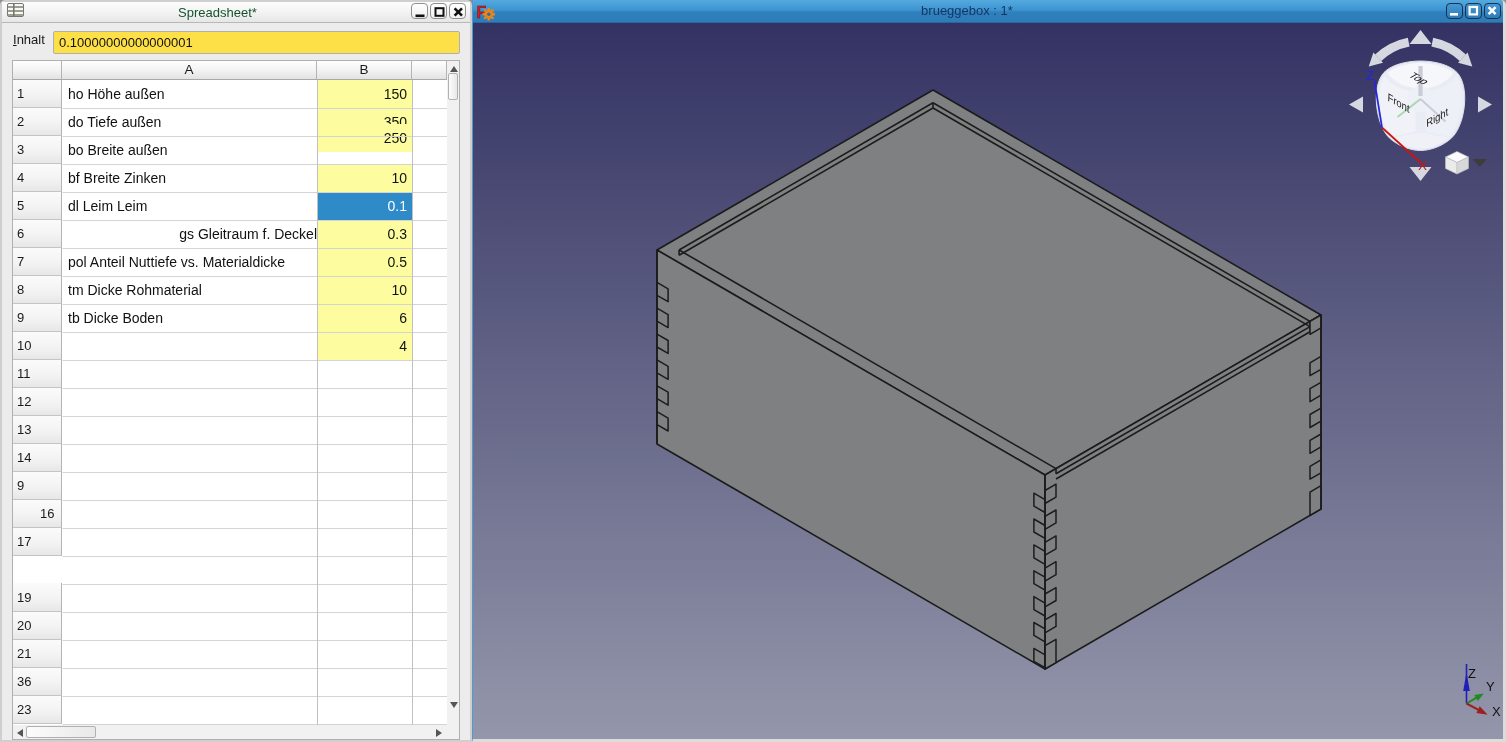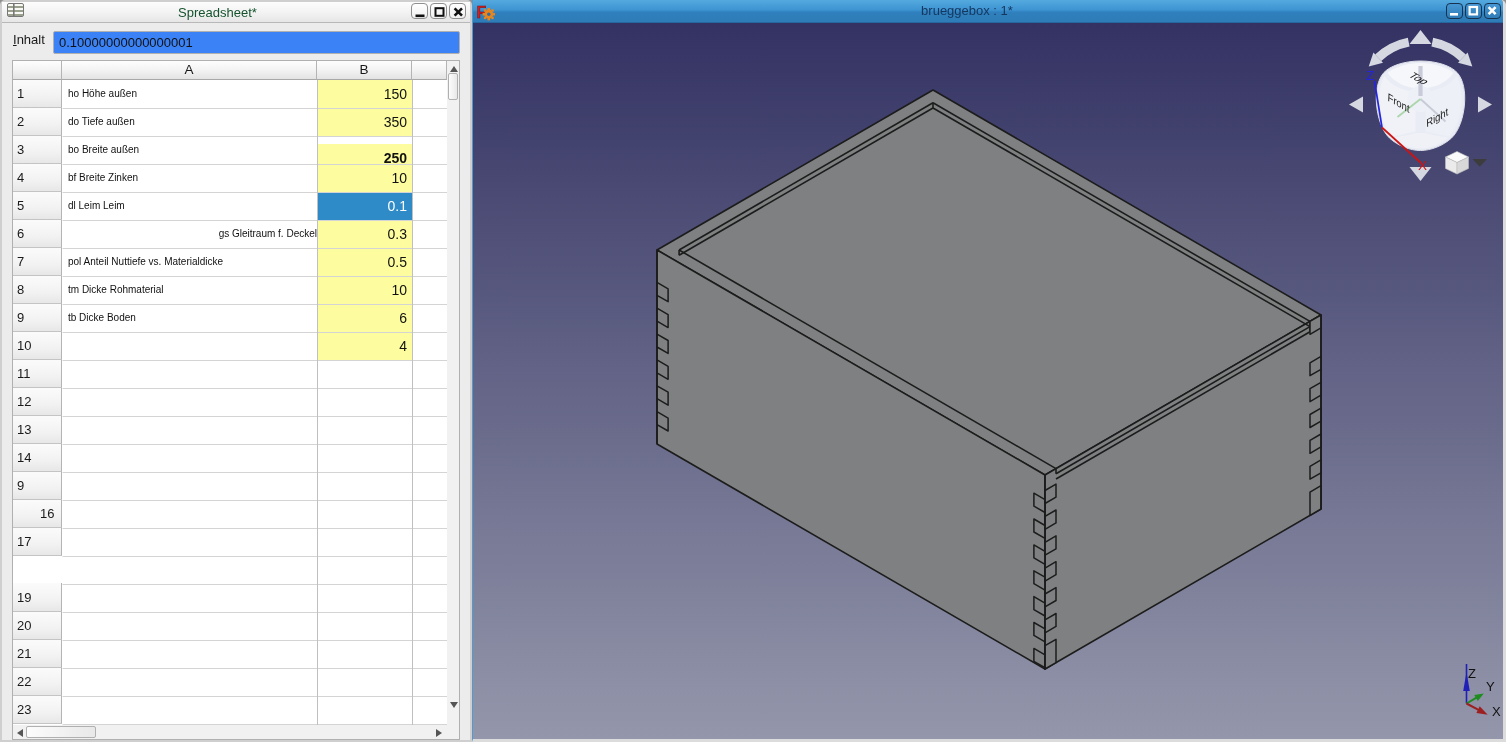--- a/index.html
+++ b/index.html
@@ -11,32 +11,32 @@
   background:linear-gradient(#fdfdfd,#f2f2f2 55%,#e6e6e6); border-bottom:1px solid #b8b8b8; }
 #lw .title { position:absolute; left:26px; right:63px; top:0; height:21px; line-height:21px; text-align:center;
   font-size:13px; color:#14532d; }
 .wbtn { position:absolute; top:1px; width:17px; height:16px; background:linear-gradient(#ffffff,#f0f0f0);
   border:1px solid #8f8f8f; border-radius:4px; color:#111; }
 .wbtn svg { position:absolute; left:0; top:0; }
 #lw .icon { position:absolute; left:5px; top:1px; }
 
 #inh { position:absolute; left:11px; top:27px; font-size:13px; color:#1a1a1a; line-height:22px; }
 #inh u { text-decoration:underline; }
-#inhbox { position:absolute; left:51px; top:29px; width:407px; height:23px; background:#3b82f6;
+#inhbox { position:absolute; left:51px; top:29px; width:407px; height:23px; background:#fde047;
   border:1px solid #b0b0b0; border-radius:2px; font-size:13px; line-height:21px; padding-left:5px; color:#111; }
 
 #tbl { position:absolute; left:10px; top:58px; width:448px; height:680px;
   background:#fff; }
 #tblframe { position:absolute; left:0; top:0; width:100%; height:100%; border:1px solid #b0b0b0; pointer-events:none; z-index:9; }
 .hc { position:absolute; background:linear-gradient(#ffffff,#f4f4f4 50%,#e3e3e3); border-right:1px solid #b4b4b4;
   border-bottom:1px solid #a8a8a8; font-size:13.5px; color:#1a1a1a; text-align:center; }
 .rh { position:absolute; background:linear-gradient(#fbfbfb,#f2f2f2 60%,#e7e7e7); border-right:1px solid #b4b4b4;
   border-bottom:1px solid #c4c4c4; font-size:13px; color:#1a1a1a; text-align:left; padding-left:5px; }
 .ca { position:absolute; left:50px; width:255px; height:28px; line-height:28px;
-  font-size:10px; color:#111; padding-left:6px; }
+  font-size:14px; color:#111; padding-left:6px; }
 .cb { position:absolute; left:305px; width:95px; height:28px; line-height:28px;
   font-size:14px; color:#111; text-align:right; padding-right:5px; background:#fdfd9f; }
 .cbsel { position:absolute; left:305px; width:95px; height:28px; line-height:28px;
   font-size:14px; color:#fff; text-align:right; padding-right:5px; background:#2e8bc8; }
 #grid { position:absolute; left:0; top:0; width:100%; height:100%; pointer-events:none; }
 
 
 .sb { position:absolute; background:#f1f1f1; }
 .sbthumb { position:absolute; background:linear-gradient(90deg,#fcfcfc,#e8e8e8); border:1px solid #b0b0b0; border-radius:2px; }
 .arr { position:absolute; width:0; height:0; }
@@ -104,28 +104,28 @@
 <div class="rh" style="left:0px;top:328px;width:50px;height:28px;line-height:28px;">12</div>
 <div class="rh" style="left:0px;top:356px;width:50px;height:28px;line-height:28px;">13</div>
 <div class="rh" style="left:0px;top:384px;width:50px;height:28px;line-height:28px;">14</div>
 <div class="rh" style="left:0px;top:412px;width:50px;height:28px;line-height:28px;">9</div>
 <div class="rh" style="left:0px;top:440px;width:50px;height:28px;line-height:28px;padding-left:28px;">16</div>
 <div class="rh" style="left:0px;top:468px;width:50px;height:28px;line-height:28px;">17</div>
 <div class="rh" style="left:0px;top:523px;width:50px;height:28px;line-height:28px;">18</div>
 <div class="rh" style="left:0px;top:524px;width:50px;height:28px;line-height:28px;">19</div>
 <div class="rh" style="left:0px;top:552px;width:50px;height:28px;line-height:28px;">20</div>
 <div class="rh" style="left:0px;top:580px;width:50px;height:28px;line-height:28px;">21</div>
-<div class="rh" style="left:0px;top:608px;width:50px;height:28px;line-height:28px;">22</div>
+<div class="rh" style="left:0px;top:608px;width:50px;height:28px;line-height:28px;">36</div>
 <div class="rh" style="left:0px;top:636px;width:50px;height:28px;line-height:28px;">23</div>
 <div class="ca" style="top:20px;">ho Höhe außen</div>
 <div class="cb" style="top:20px;">150</div>
 <div class="ca" style="top:48px;">do Tiefe außen</div>
 <div class="cb" style="top:48px;">350</div>
 <div class="ca" style="top:76px;">bo Breite außen</div>
-<div class="cb" style="top:84px;font-weight:bold;">250</div>
+<div class="cb" style="top:64px;">250</div>
 <div class="ca" style="top:104px;">bf Breite Zinken</div>
 <div class="cb" style="top:104px;">10</div>
 <div class="ca" style="top:132px;">dl Leim Leim</div>
 <div class="cbsel" style="top:132px;">0.1</div>
 <div class="ca" style="top:160px;text-align:right;">gs Gleitraum f. Deckel</div>
 <div class="cb" style="top:160px;">0.3</div>
 <div class="ca" style="top:188px;">pol Anteil Nuttiefe vs. Materialdicke</div>
 <div class="cb" style="top:188px;">0.5</div>
 <div class="ca" style="top:216px;">tm Dicke Rohmaterial</div>
 <div class="cb" style="top:216px;">10</div>

